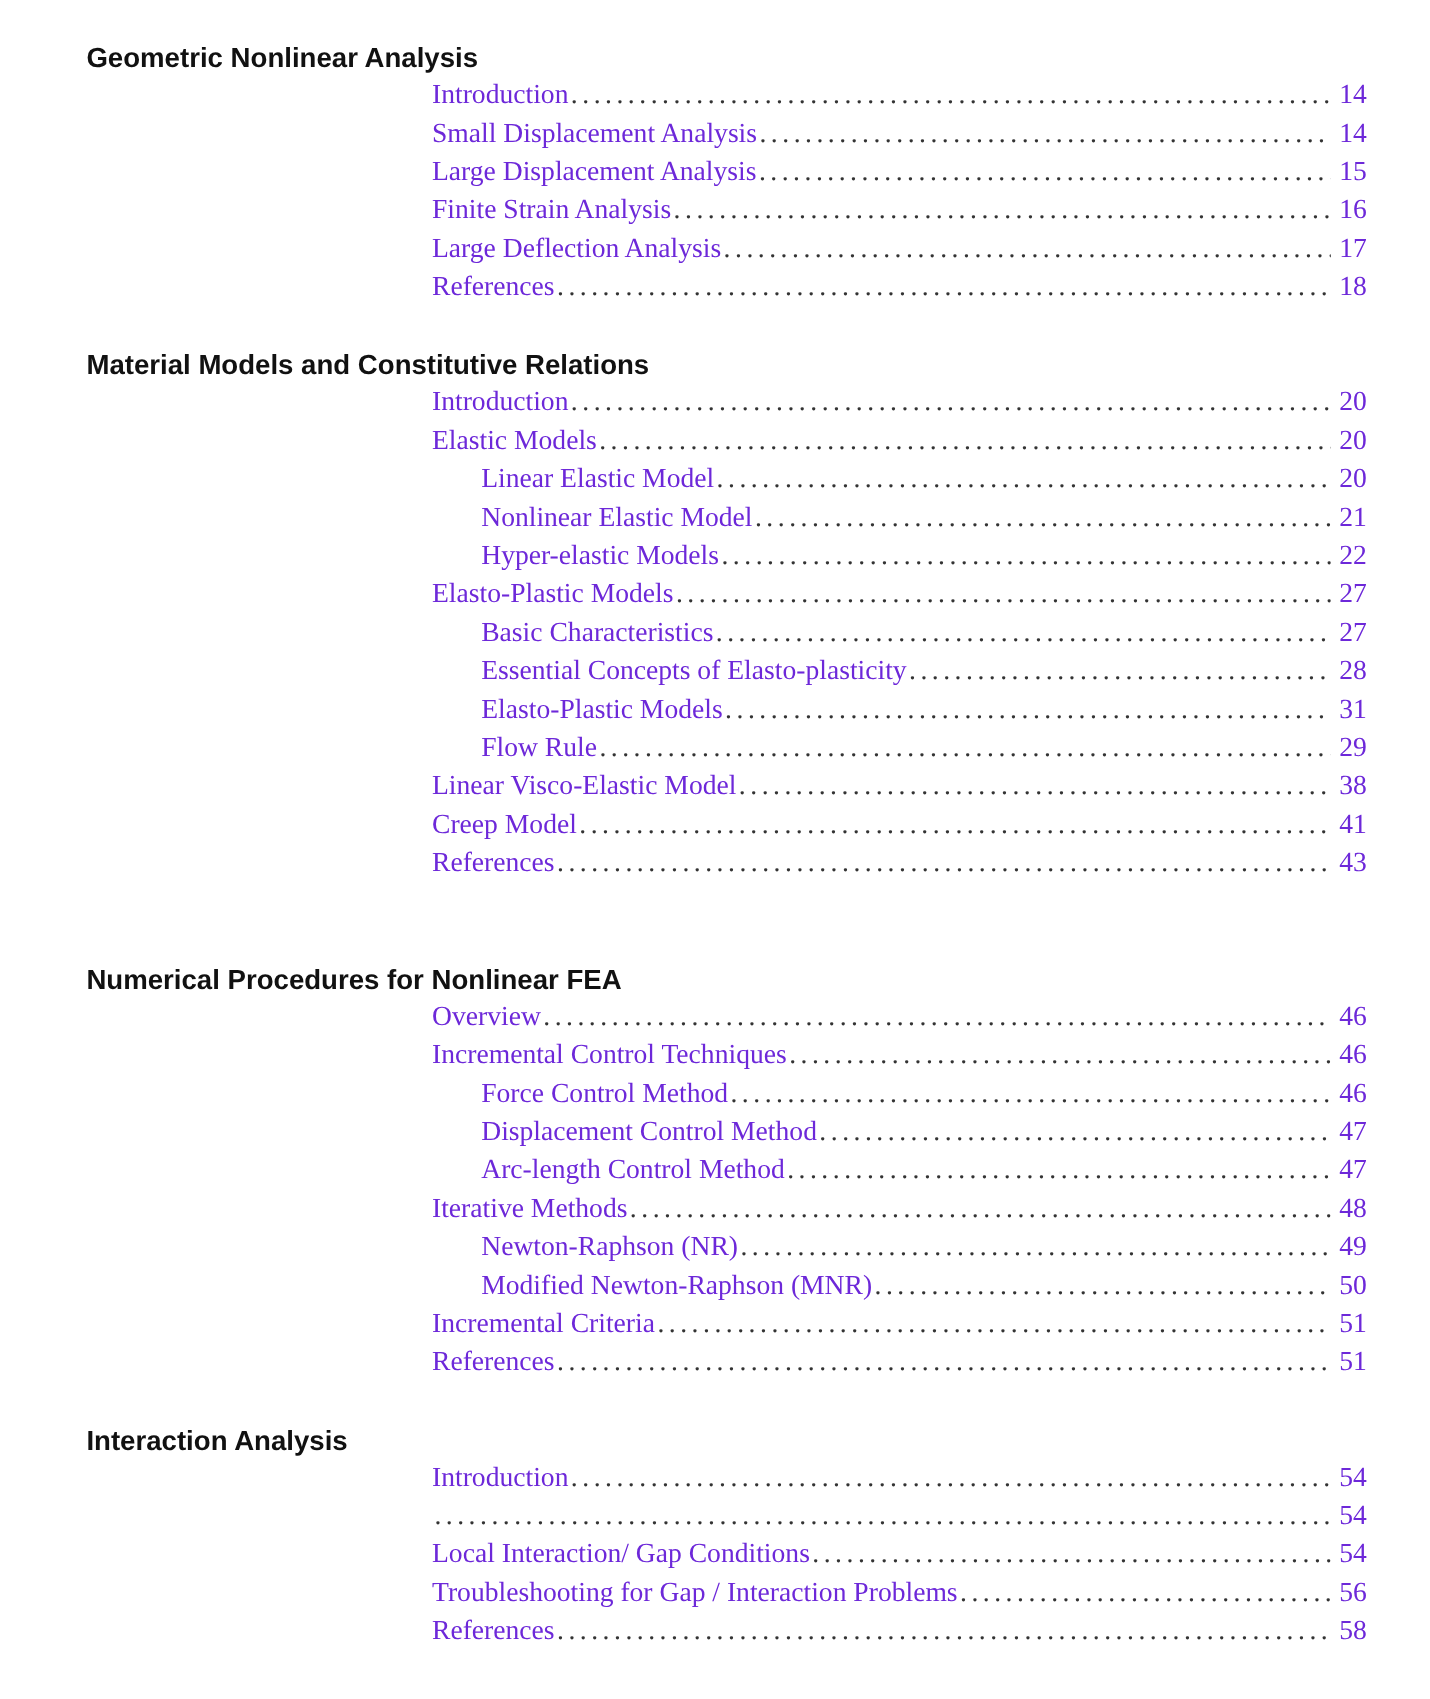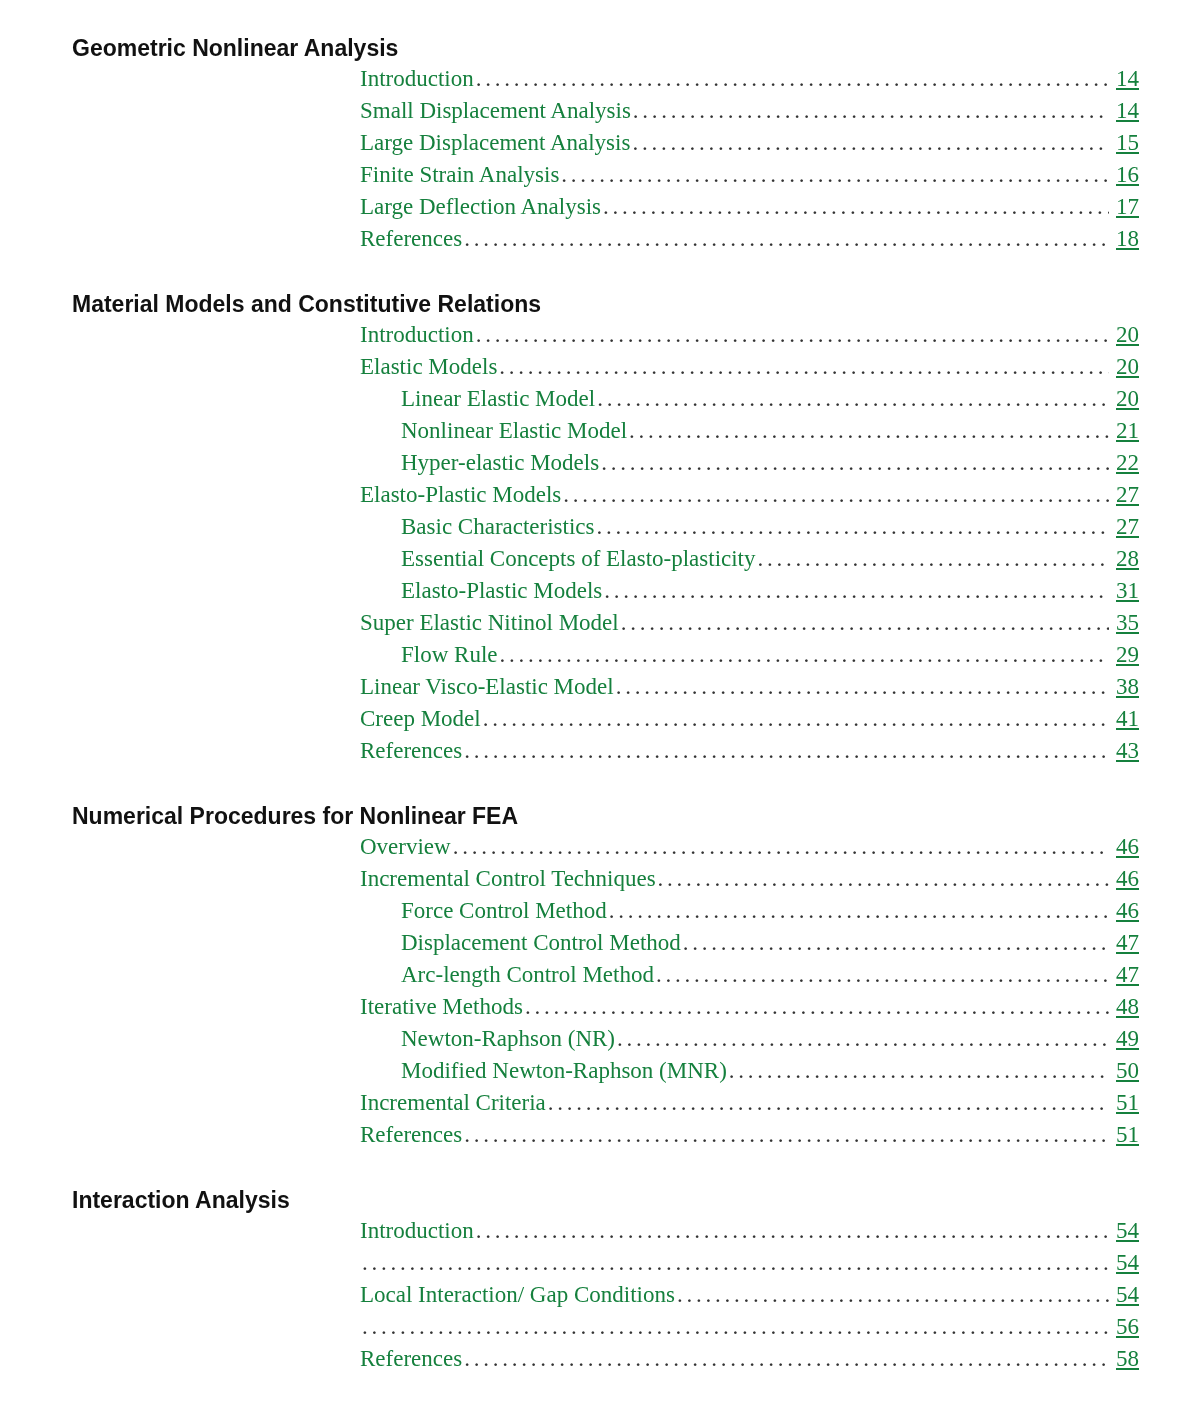--- a/index.html
+++ b/index.html
@@ -17,38 +17,38 @@
       white-space: nowrap;
     }
     .entries { margin-left: 360px; width: 779px; }
     .entry {
       display: flex;
       align-items: baseline;
       height: 32px;
       line-height: 32px;
       font-family: "Liberation Serif", serif;
       font-size: 23px;
-      color: #15803d;
+      color: #6d28d9;
       white-space: nowrap;
     }
     .entry.level-2 { padding-left: 41px; }
     .entry .label { flex: 0 0 auto; }
     .entry .leader {
       flex: 1 1 auto;
       overflow: hidden;
       margin: 0 4px 0 2px;
       letter-spacing: 5.2px;
       color: #333;
     }
     .entry .leader::before {
       content: ". . . . . . . . . . . . . . . . . . . . . . . . . . . . . . . . . . . . . . . . . . . . . . . . . . . . . . . . . . . . . . . . . . . . . . . . . . . . . . . . . . . . . . . . . . . . . . . .";
       letter-spacing: 0;
       word-spacing: -2px;
     }
-    .entry .page-num { flex: 0 0 auto; text-align: right; min-width: 26px; text-decoration: underline; }
+    .entry .page-num { flex: 0 0 auto; text-align: right; min-width: 26px; }
   </style>
 </head>
 <body>
 
 <div class="page">
   <div class="section" style="position:absolute; top:33px; left:0; width:1192px;">
       <div class="section-title">Geometric Nonlinear Analysis</div>
       <div class="entries">
         <div class="entry level-1">
           <span class="label">Introduction</span>
@@ -123,25 +123,20 @@
         <div class="entry level-2">
           <span class="label">Essential Concepts of Elasto-plasticity</span>
           <span class="leader"></span>
           <span class="page-num">28</span>
         </div>
         <div class="entry level-2">
           <span class="label">Elasto-Plastic Models</span>
           <span class="leader"></span>
           <span class="page-num">31</span>
         </div>
-        <div class="entry level-1">
-          <span class="label">Super Elastic Nitinol Model</span>
-          <span class="leader"></span>
-          <span class="page-num">35</span>
-        </div>
         <div class="entry level-2">
           <span class="label">Flow Rule</span>
           <span class="leader"></span>
           <span class="page-num">29</span>
         </div>
         <div class="entry level-1">
           <span class="label">Linear Visco-Elastic Model</span>
           <span class="leader"></span>
           <span class="page-num">38</span>
         </div>
@@ -223,20 +218,21 @@
         <div class="entry level-1">
           <span class="leader"></span>
           <span class="page-num">54</span>
         </div>
         <div class="entry level-1">
           <span class="label">Local Interaction/ Gap Conditions</span>
           <span class="leader"></span>
           <span class="page-num">54</span>
         </div>
         <div class="entry level-1">
+          <span class="label">Troubleshooting for Gap / Interaction Problems</span>
           <span class="leader"></span>
           <span class="page-num">56</span>
         </div>
         <div class="entry level-1">
           <span class="label">References</span>
           <span class="leader"></span>
           <span class="page-num">58</span>
         </div>
       </div>
     </div>

